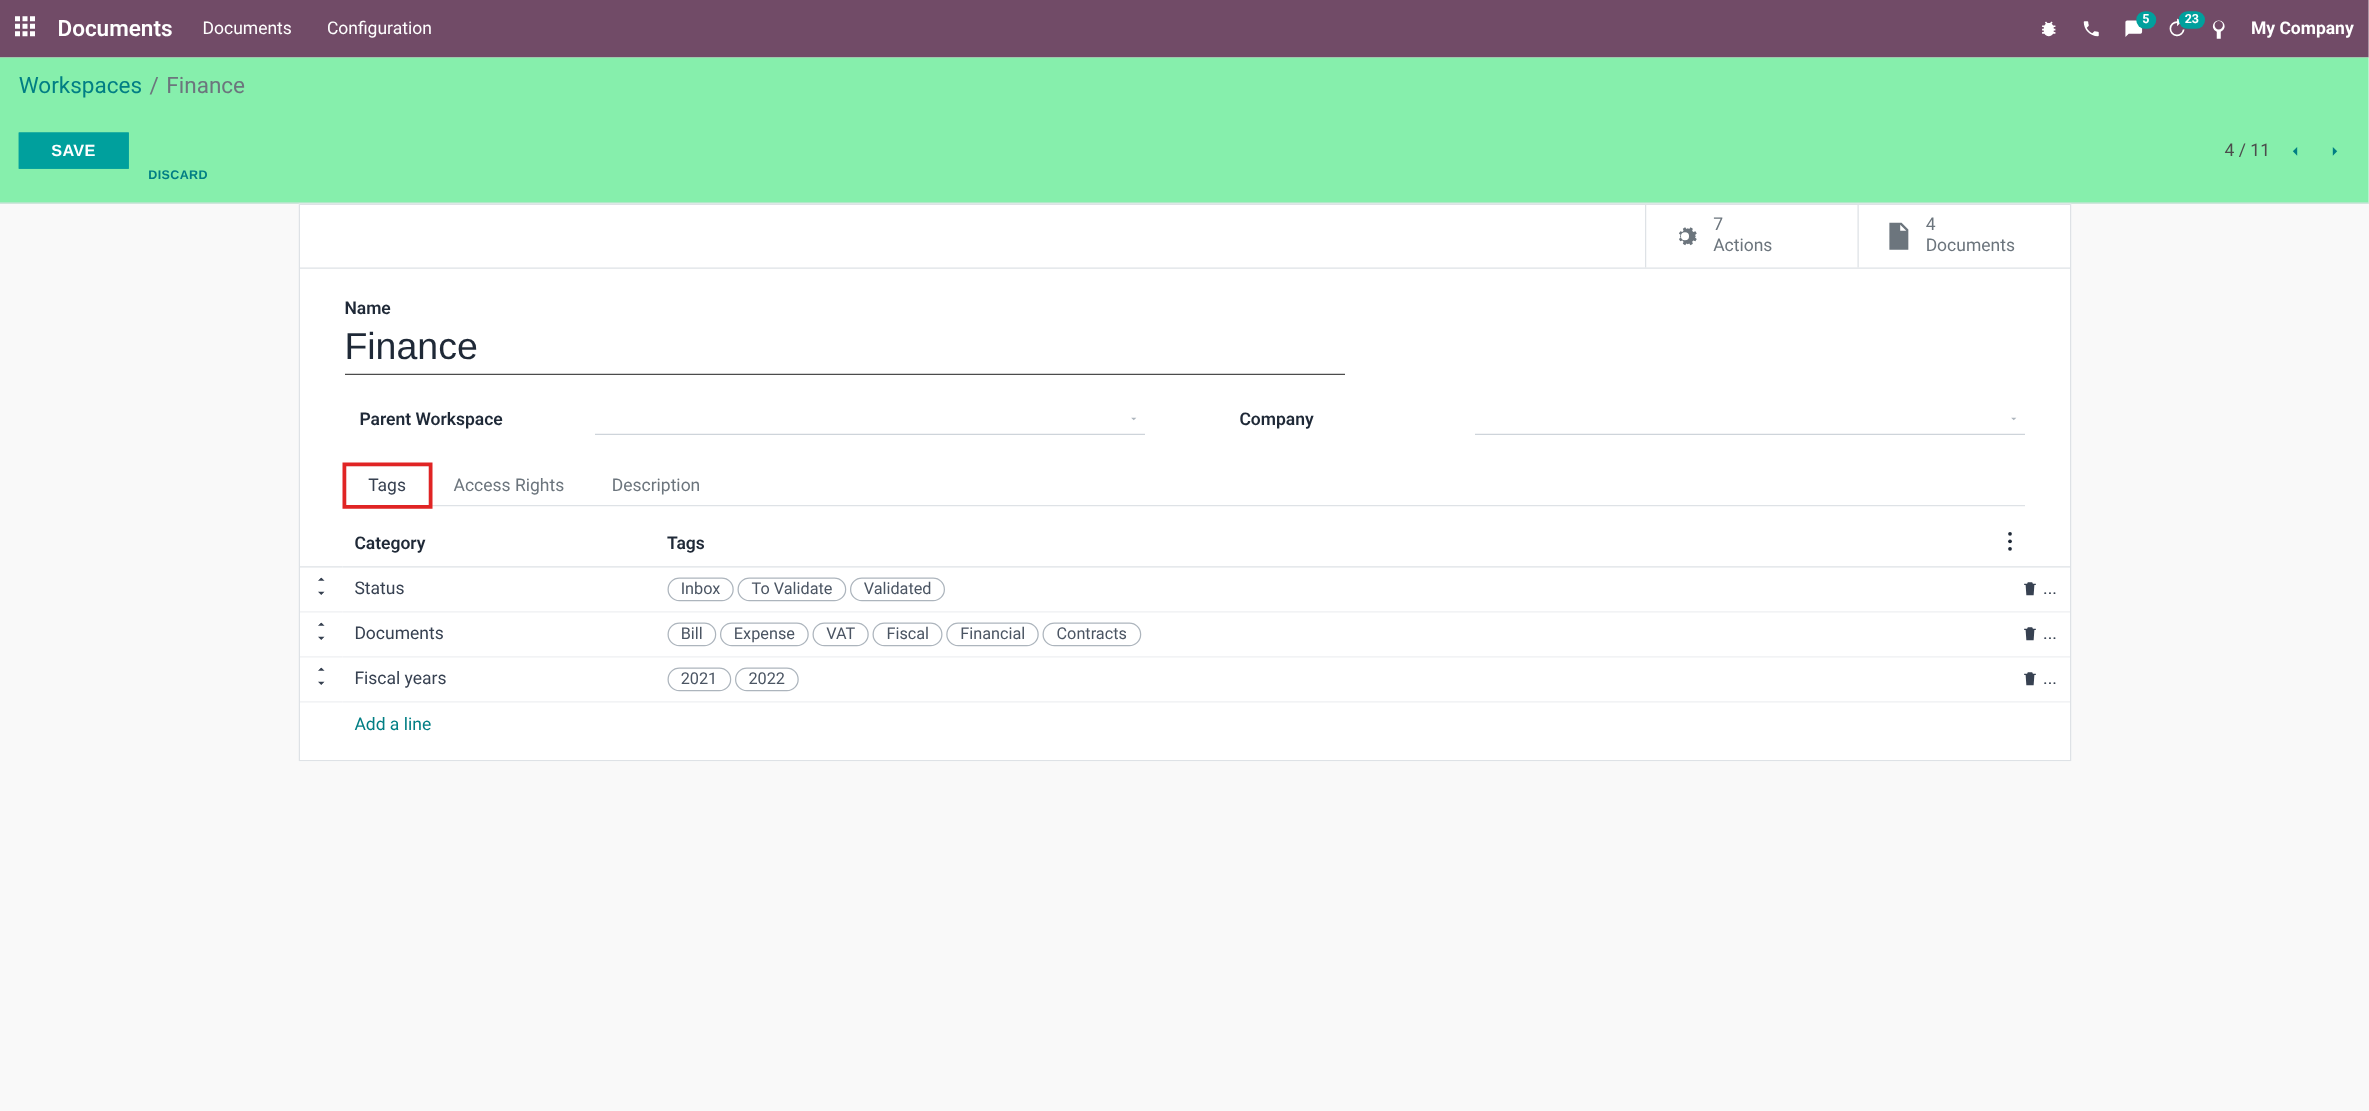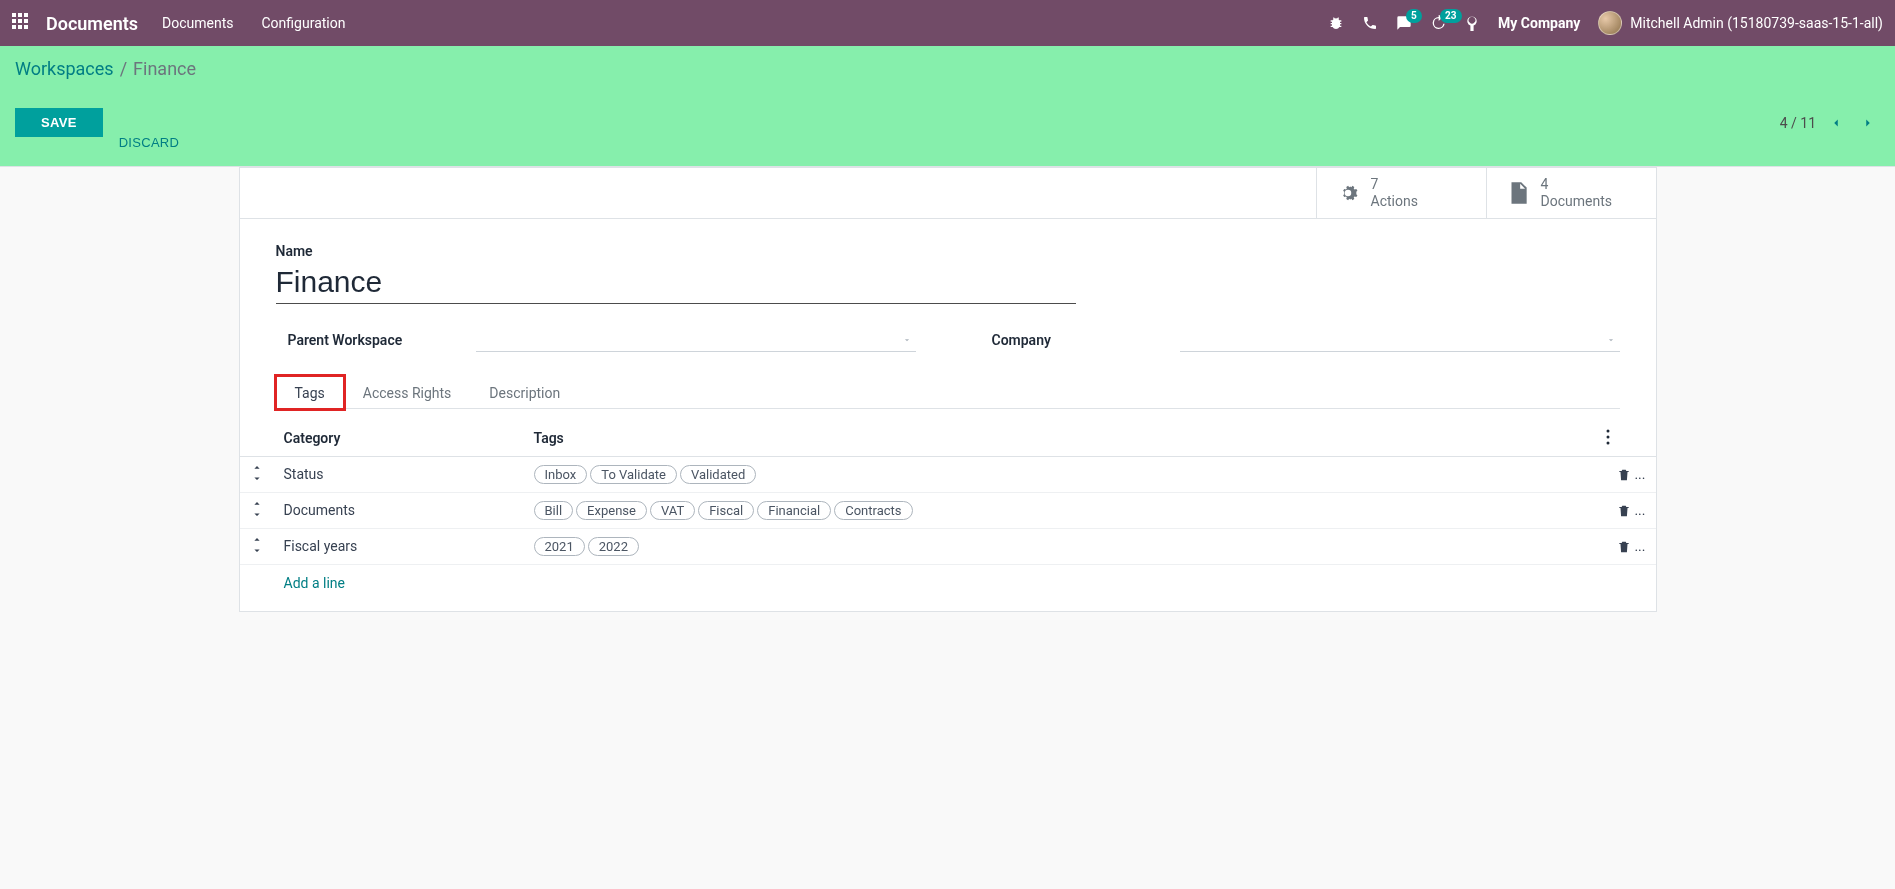--- a/index.html
+++ b/index.html
@@ -23,21 +23,21 @@
 
     
     .control-panel { background: #86efac; border-bottom: 1px solid #dee2e6; padding: 12px 15px 0 15px; }
     .breadcrumb { font-size: 18px; display: flex; align-items: center; gap: 6px; }
     .breadcrumb .link { color: #017E84; cursor: pointer; }
     .breadcrumb .sep { color: #6c757d; }
     .breadcrumb .current { color: #6c757d; }
     .cp-row { display: flex; justify-content: space-between; align-items: center; margin-top: 10px; padding-bottom: 10px; }
     .cp-buttons { display: flex; gap: 4px; align-items: center; }
     .btn-save { background: #00A09D; color: #fff; border: 1px solid #00A09D; padding: 6px 25px; font-weight: 600; font-size: 13px; cursor: pointer; text-transform: uppercase; letter-spacing: .3px; }
-    .btn-discard { background: transparent; color: #017E84; border: none; padding: 6px 12px; font-weight: 400; font-size: 13px; cursor: pointer; text-transform: uppercase; letter-spacing: .3px; margin-top: 40px; }
+    .btn-discard { background: transparent; color: #017E84; border: none; padding: 6px 12px; font-weight: 700; font-size: 10px; cursor: pointer; text-transform: uppercase; letter-spacing: .3px; margin-top: 40px; }
     .pager { display: flex; align-items: center; gap: 8px; color: #4c4c4c; font-size: 14px; }
     .pager .arrow { width: 24px; height: 24px; display:flex; align-items:center; justify-content:center; cursor:pointer; color:#017E84; }
     .pager .arrow svg { width: 14px; height: 14px; fill: currentColor; }
 
     
     .sheet-wrapper { display: flex; justify-content: center; padding: 0 15px; }
     .sheet { background: #fff; border: 1px solid #dee2e6; width: 100%; max-width: 1418px; margin-top: 0; }
     .stat-buttons { display: flex; justify-content: flex-end; border-bottom: 1px solid #dee2e6; }
     .stat-btn { display: flex; align-items: center; gap: 10px; padding: 8px 18px; border-left: 1px solid #dee2e6; cursor: pointer; min-width: 170px; }
     .stat-btn svg { width: 26px; height: 26px; fill: #6c757d; }
@@ -117,24 +117,20 @@
           <path d="M13 3a9 9 0 1 0 8.94 10H19.9A7 7 0 1 1 13 5v4l5-5-5-5v4z"></path>
         </svg>
       <span class="badge">23</span>
     </div>
     <div class="icon-btn">
       <svg viewBox="0 0 24 24">
           <path d="M22.7 19.3l-6.4-6.4a7 7 0 1 0-3.4 3.4l6.4 6.4 3.4-3.4zM4 9a5 5 0 1 1 10 0A5 5 0 0 1 4 9z" transform="rotate(45 12 12)"></path>
         </svg>
     </div>
     <div class="company">My Company</div>
-    <div class="user">
-      <div class="avatar"></div>
-      <span>Mitchell Admin (15180739-saas-15-1-all)</span>
-    </div>
   </div>
 </div>
 
 <div class="control-panel">
   <div class="breadcrumb">
     <span class="link">Workspaces</span>
     <span class="sep">/</span>
     <span class="current">Finance</span>
   </div>
   <div class="cp-row">

